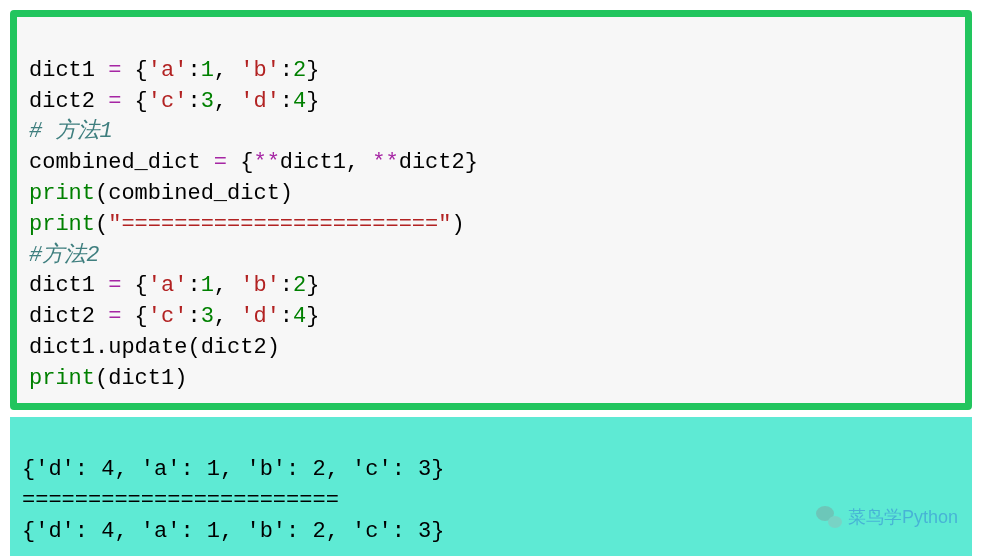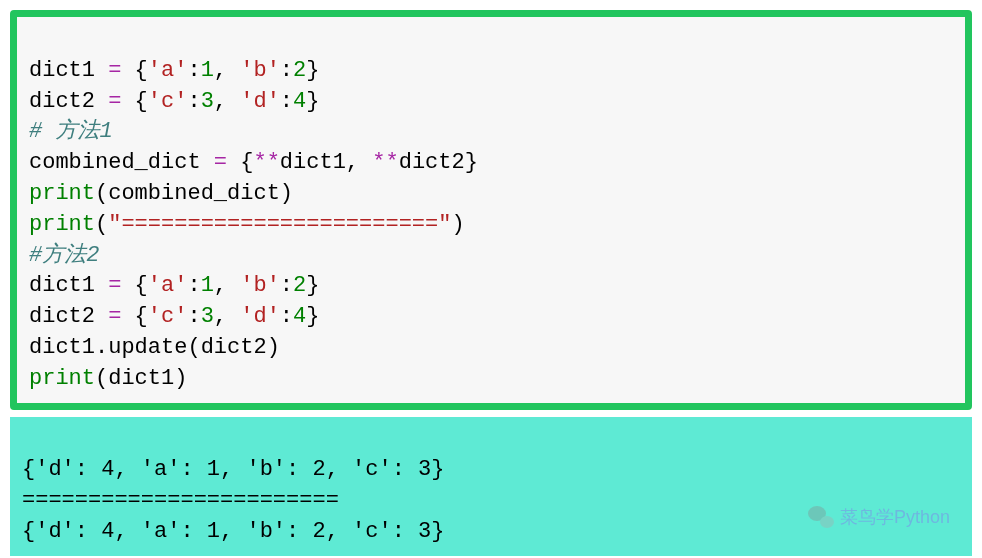--- a/index.html
+++ b/index.html
@@ -29,29 +29,29 @@
     background: #5eead4;
   }
   .op { color: #a626a4; }
   .str-red { color: #b22222; }
   .str-dq { color: #b22222; }
   .num { color: #008000; }
   .fn { color: #008000; }
   .com { color: #3f7f7f; font-style: italic; }
   .watermark {
     position: absolute;
-    right: 32px;
+    right: 24px;
     bottom: 28px;
     display: flex;
     align-items: center;
     gap: 6px;
     opacity: 0.35;
     font-family: -apple-system, BlinkMacSystemFont, "Segoe UI", Arial, sans-serif;
     font-size: 18px;
-    color: #8b5cf6;
+    color: #1d4ed8;
   }
   .wechat-icon {
     width: 26px;
     height: 22px;
     position: relative;
   }
   .wechat-icon::before {
     content: "";
     position: absolute;
     left: 0; top: 0;

